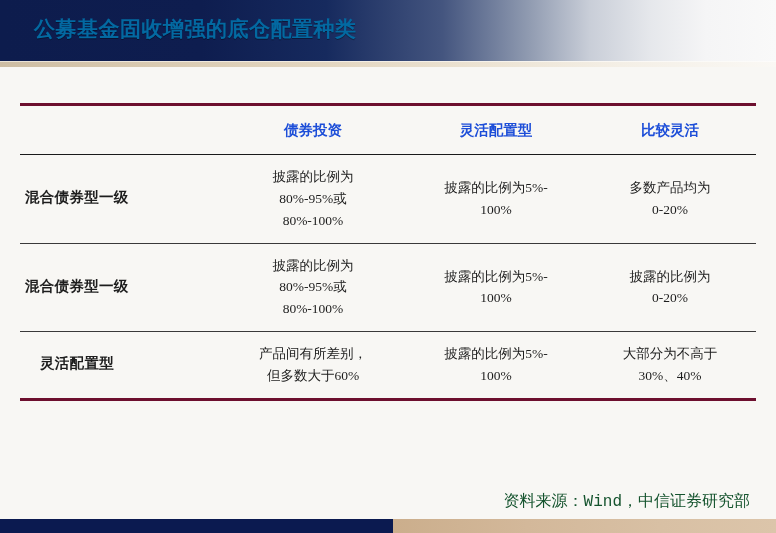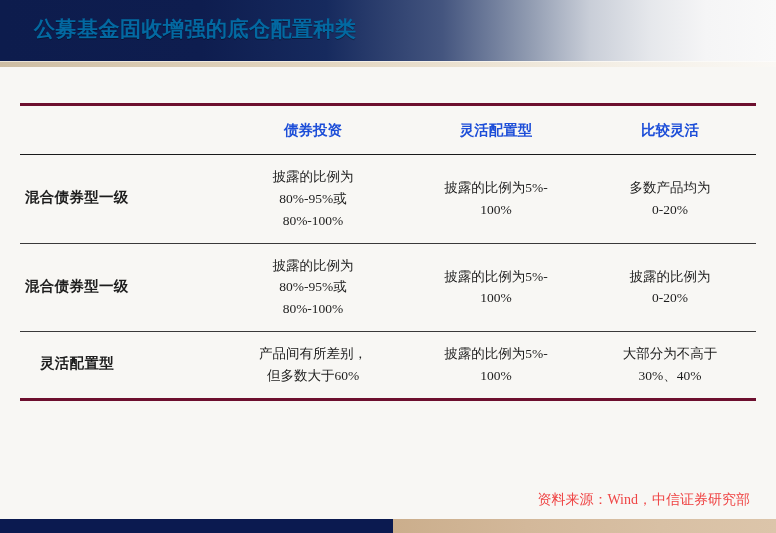--- a/index.html
+++ b/index.html
@@ -128,23 +128,23 @@
     padding-left: 5px;
     letter-spacing: 0.3px;
   }
   td.rowlabel.indent { padding-left: 20px; }
 
   
   .source-line {
     position: absolute;
     right: 26px;
     top: 491px;
-    font-size: 14px;
-    color: #ef4444;
-    font-family: Liberation Serif, serif;
+    font-size: 16px;
+    color: #14532d;
+    font-family: Liberation Mono, monospace;
     white-space: nowrap;
   }
   .footer-bar {
     position: absolute;
     left: 0;
     bottom: 0;
     width: 776px;
     height: 14px;
     display: flex;
   }

